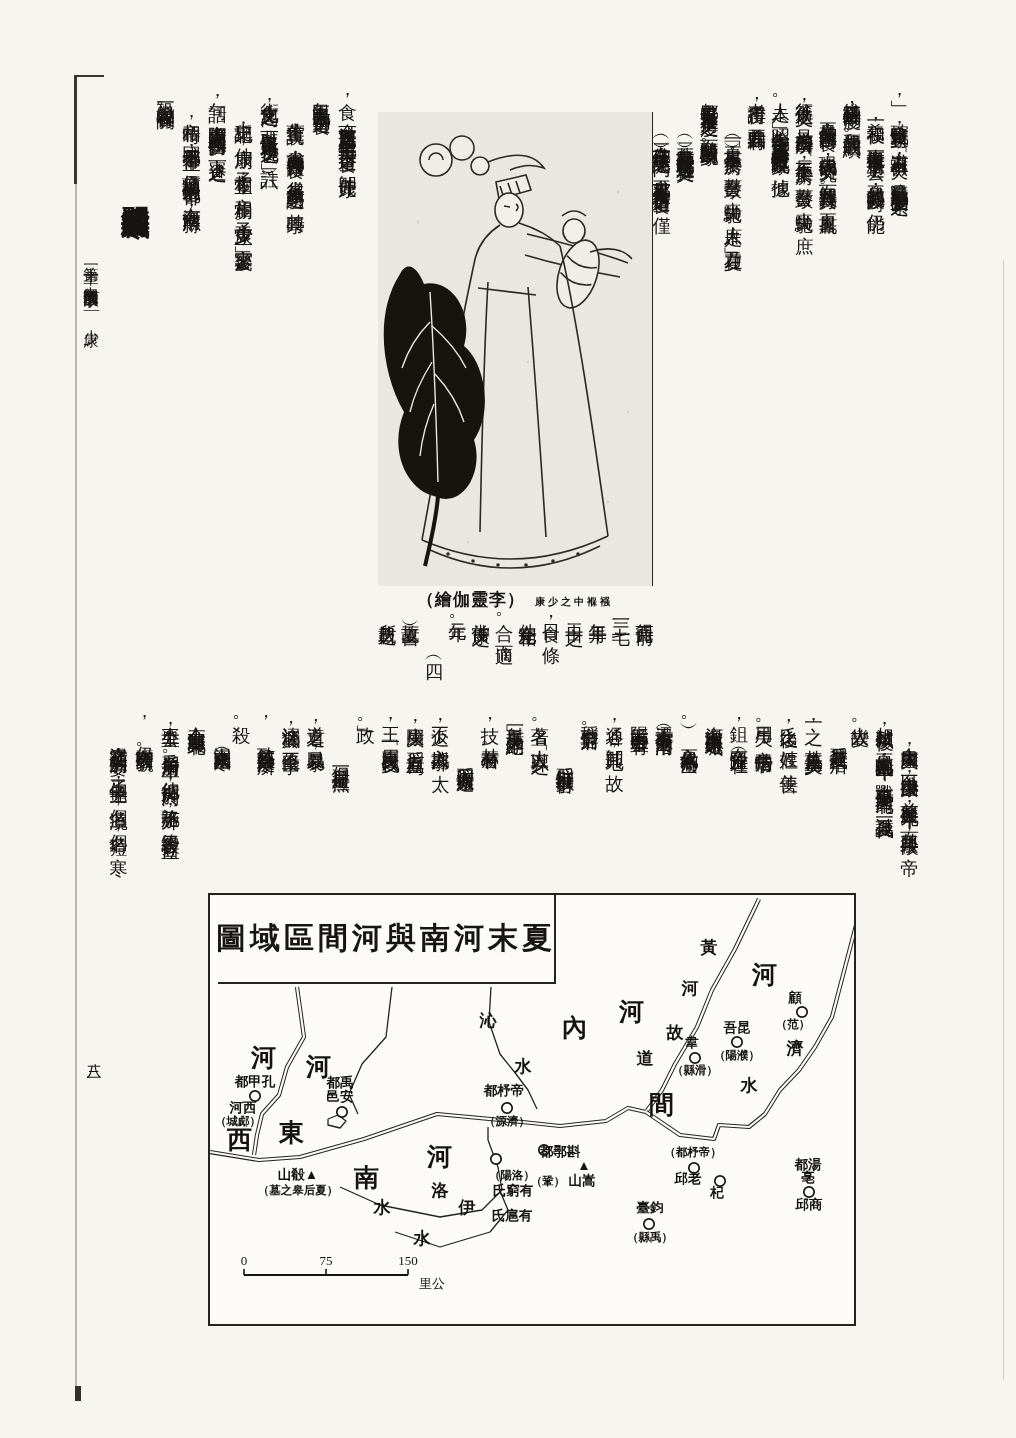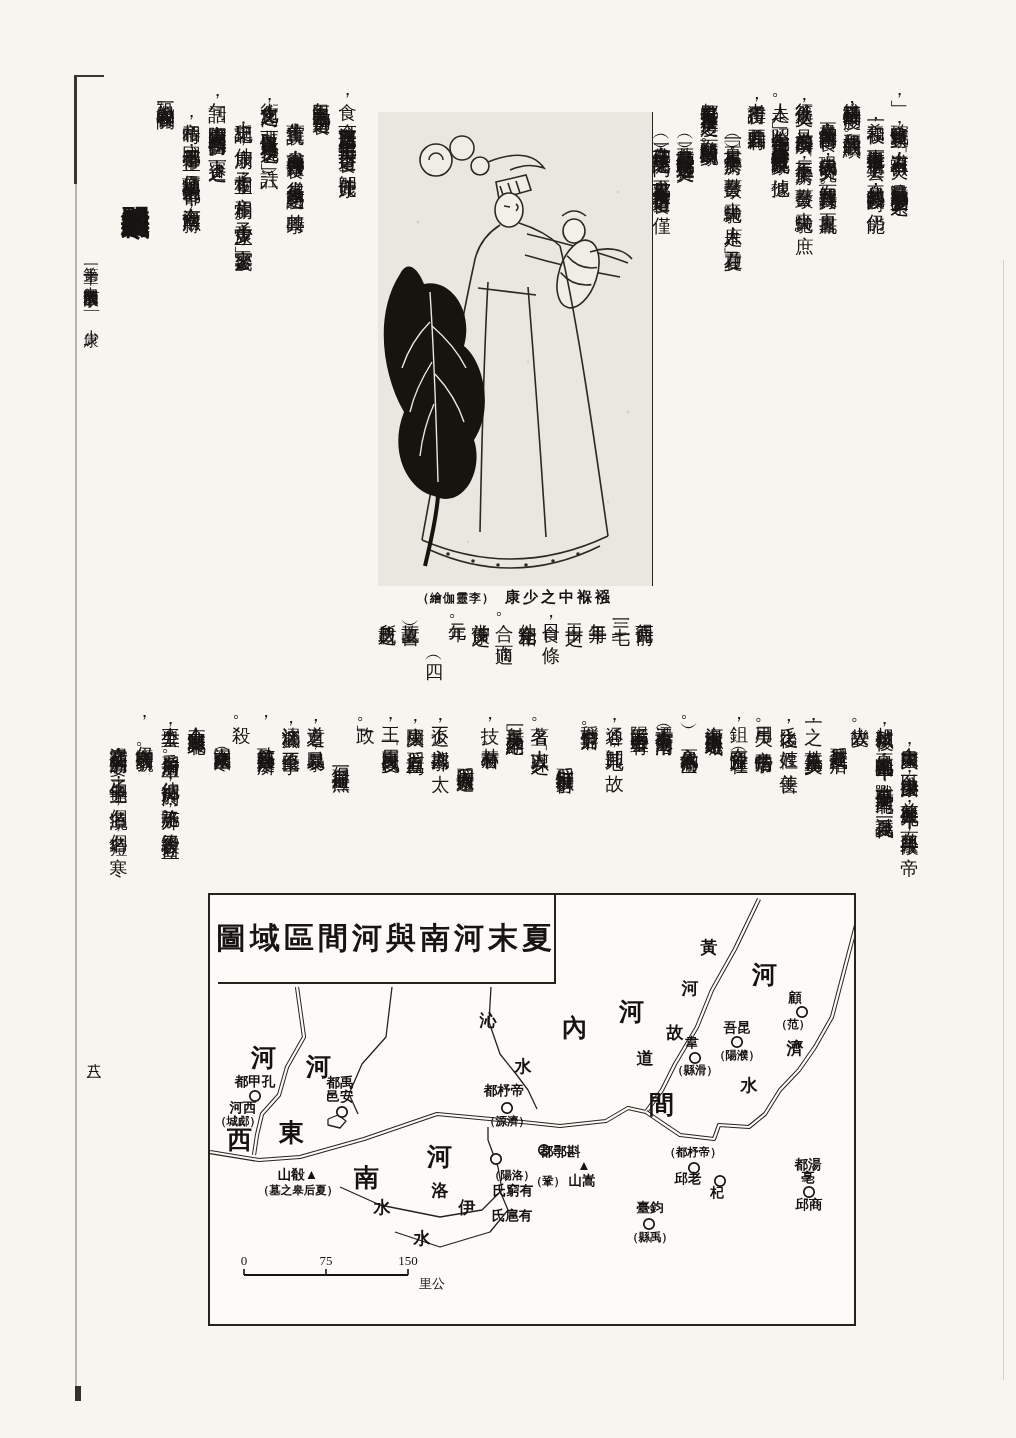--- a/index.html
+++ b/index.html
@@ -13,22 +13,22 @@
   .section-title{position:absolute;left:116px;top:183px;writing-mode:vertical-rl;text-orientation:upright;
         font-size:29px;font-weight:bold;letter-spacing:0.5px;}
   .margin-header{position:absolute;left:80px;top:254px;writing-mode:vertical-rl;text-orientation:upright;
         font-size:15.5px;letter-spacing:1px;}
   .page-number{position:absolute;left:84px;top:1052px;writing-mode:vertical-rl;text-orientation:upright;
         font-size:15px;letter-spacing:2px;}
   
   .illustration{position:absolute;left:378px;top:112px;width:274px;height:474px;background:#e9e7e0;
         border-right:1.5px solid #26231f;}
   .illo-caption{position:absolute;left:378px;top:588px;width:274px;text-align:center;white-space:nowrap;}
-  .illo-caption .credit{font-size:12px;font-weight:bold;letter-spacing:1px;}
-  .illo-caption .title{font-size:15px;font-weight:bold;letter-spacing:3px;margin-left:6px;}
+  .illo-caption .credit{font-size:17px;font-weight:bold;letter-spacing:1px;}
+  .illo-caption .title{font-size:10px;font-weight:bold;letter-spacing:3px;margin-left:6px;}
   
   .map-box{position:absolute;left:208px;top:893px;width:648px;height:433px;background:#fcfbf7;
         border:2px solid #26231f;box-sizing:border-box;}
   .map-title-box{position:absolute;left:0;top:0;width:338px;height:89px;border-right:2px solid #26231f;
         border-bottom:2px solid #26231f;box-sizing:border-box;display:flex;align-items:center;justify-content:center;margin-left:8px;}
   .map-title{font-size:30px;font-weight:bold;letter-spacing:4px;white-space:nowrap;}
   .map-box svg{position:absolute;left:0;top:0;}
   .map-box svg text{font-family:"Liberation Serif","DejaVu Serif",serif;fill:#15130f;}
   text.region{font-size:25px;font-weight:bold;letter-spacing:1px;}
   text.river{font-size:17px;font-weight:bold;}

